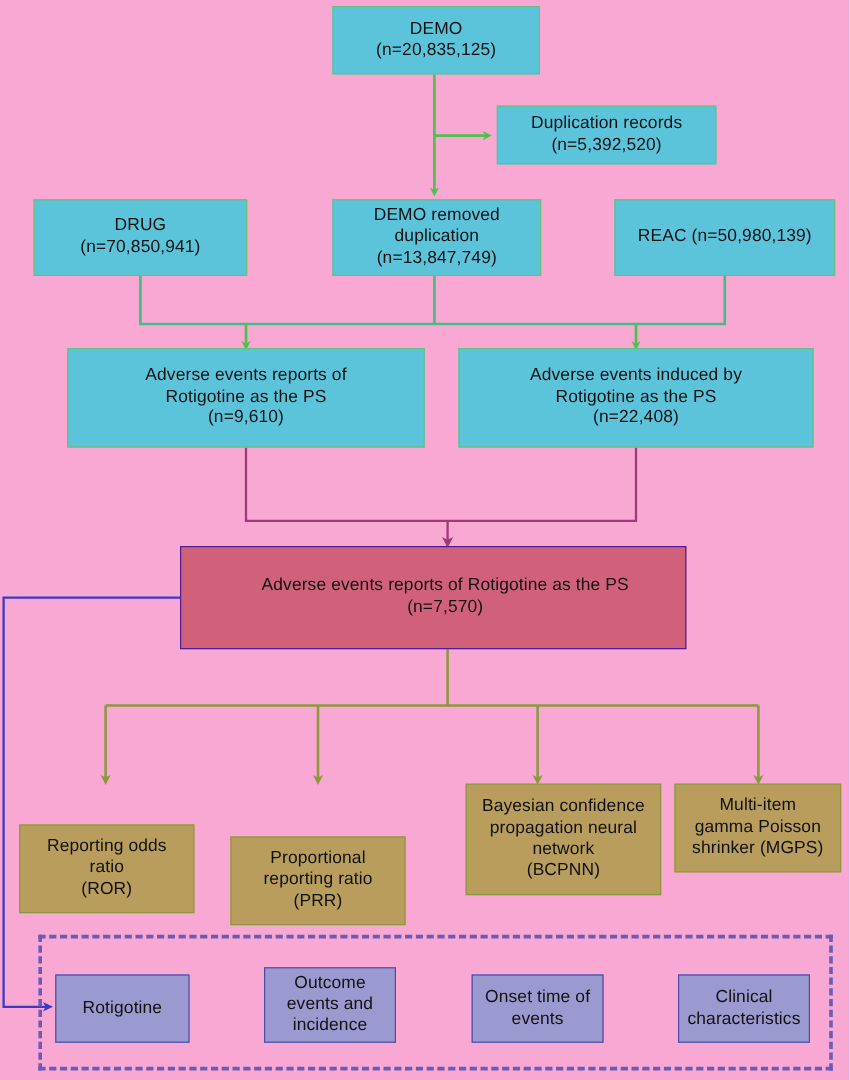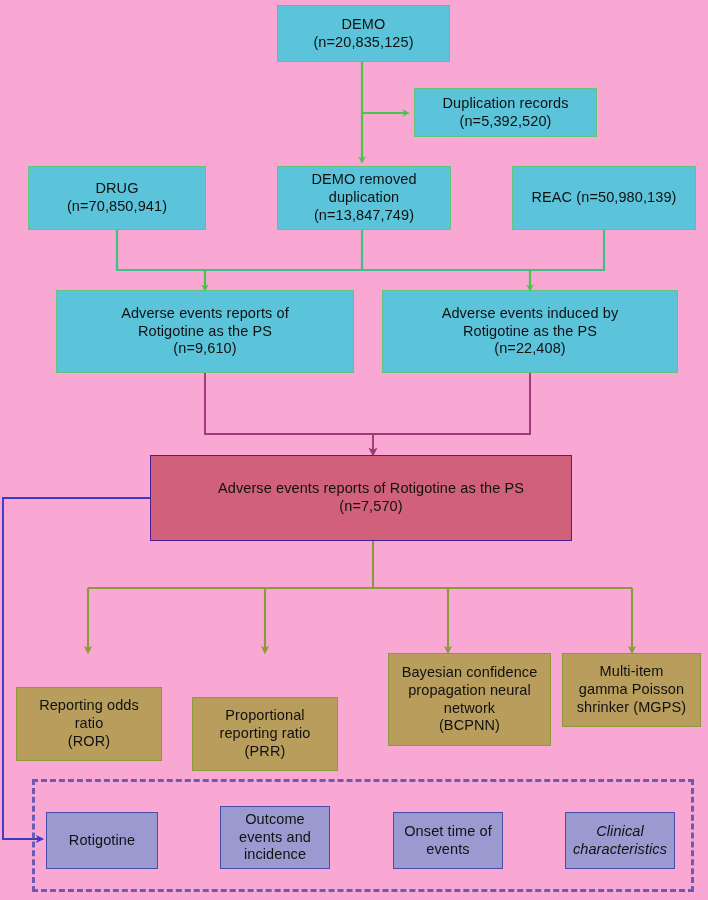--- a/index.html
+++ b/index.html
@@ -198,18 +198,18 @@
     <span>Onset time of
 events</span>
   </div>
 
   <div class="node node-purple" style="left:220px; top:806px; width:110px; height:63px;">
     <span>Outcome
 events and
 incidence</span>
   </div>
 
-  <div class="node node-purple" style="left:565px; top:812px; width:110px; height:57px;font-style:italic;">
+  <div class="node node-purple" style="left:565px; top:812px; width:110px; height:57px;">
     <span>Clinical
 characteristics</span>
   </div>
 
 </div>
 
 </body></html>

